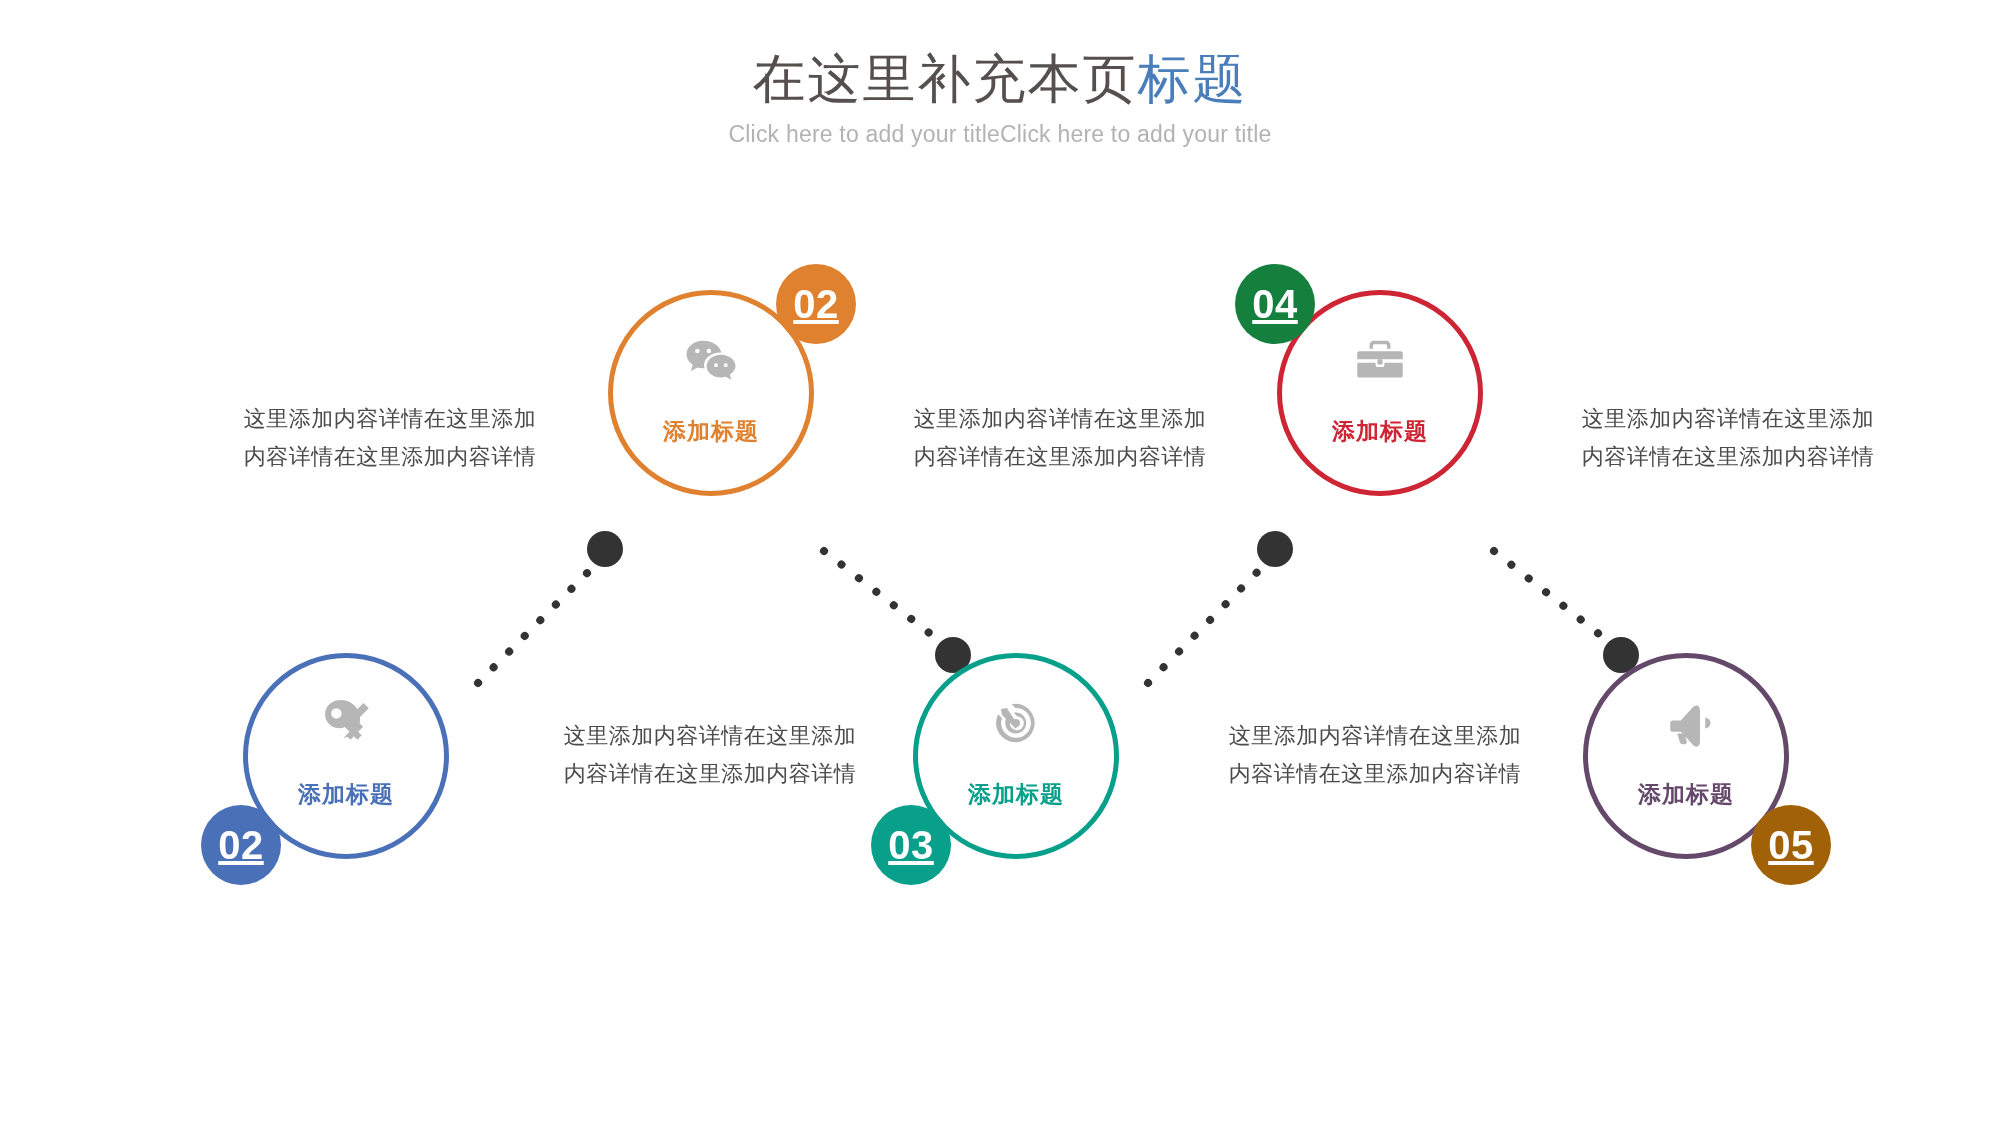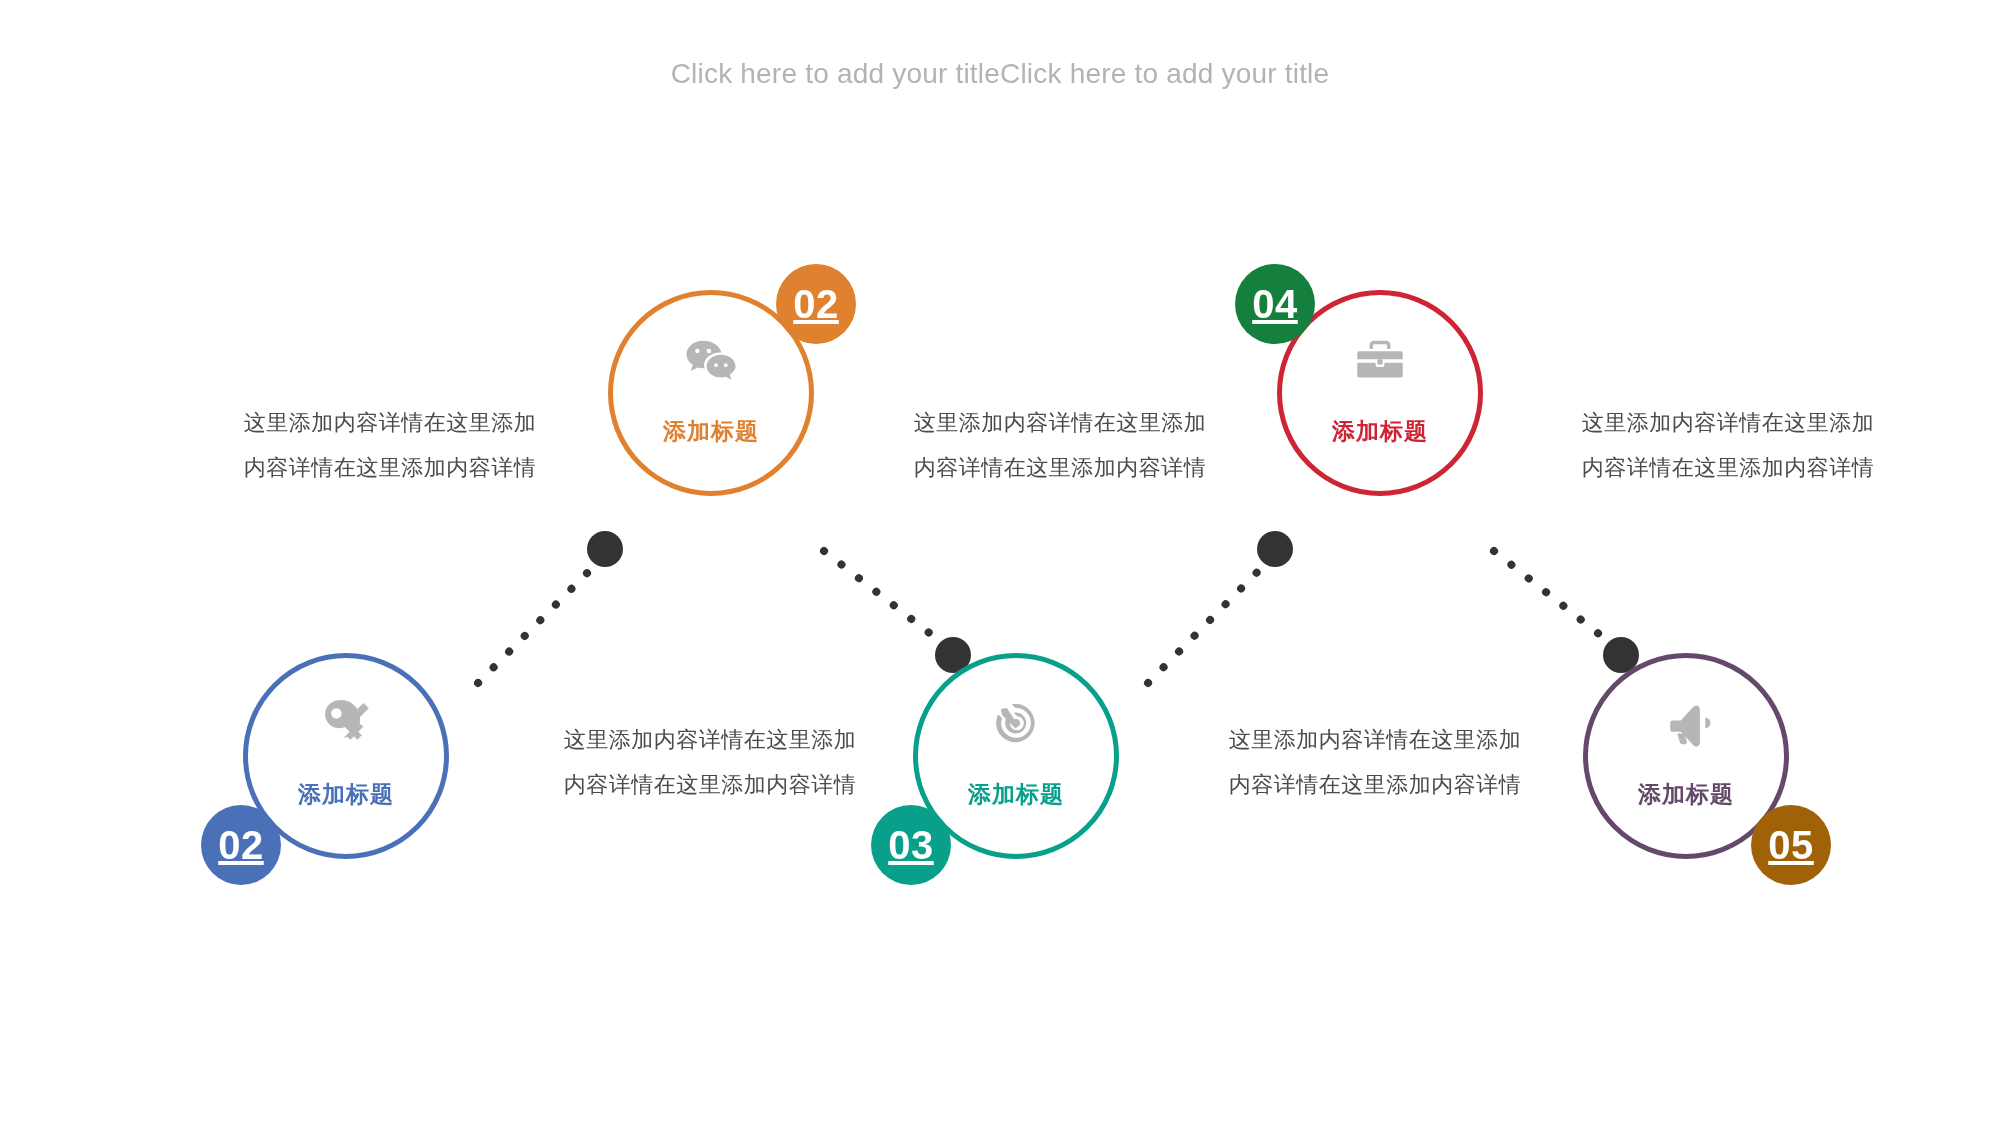--- a/index.html
+++ b/index.html
@@ -30,21 +30,21 @@
     letter-spacing: 2px;
     color: #55504e;
     margin: 0;
     white-space: nowrap;
   }
   #page-title .accent {
     color: #4a7ebb;
   }
   #page-subtitle {
     margin: 10px 0 0 0;
-    font-size: 28px;
+    font-size: 23px;
     font-weight: 400;
     color: #b3b3b3;
     letter-spacing: 0.2px;
     white-space: nowrap;
   }
 
   
   #diagram {
     position: absolute;
     top: 0;
@@ -118,29 +118,30 @@
   .badge-tr { right: -42px; top: -26px; }
   .badge-tl { left: -42px; top: -26px; }
   .badge-br { right: -42px; bottom: -26px; }
 
   
   .text-block {
     position: absolute;
     width: 300px;
     text-align: center;
     font-size: 22px;
-    line-height: 45px;
+    line-height: 38px;
     color: #4b4b4b;
     letter-spacing: 0.5px;
   }
 </style>
 </head>
 <body>
 
 <div id="header">
+  <h1 id="page-title"><span>在这里补充本页</span><span class="accent">标题</span></h1>
   <p id="page-subtitle">Click here to add your titleClick here to add your title</p>
 </div>
 
 <div id="diagram">
 
   <svg id="connector-layer" viewBox="0 0 2000 1125">
 
     <line x1="478" y1="683" x2="608" y2="552" stroke="#333333" stroke-width="8" stroke-linecap="round" stroke-dasharray="0.1 22"></line>
     <circle cx="605" cy="549" r="18" fill="#333333"></circle>
 

